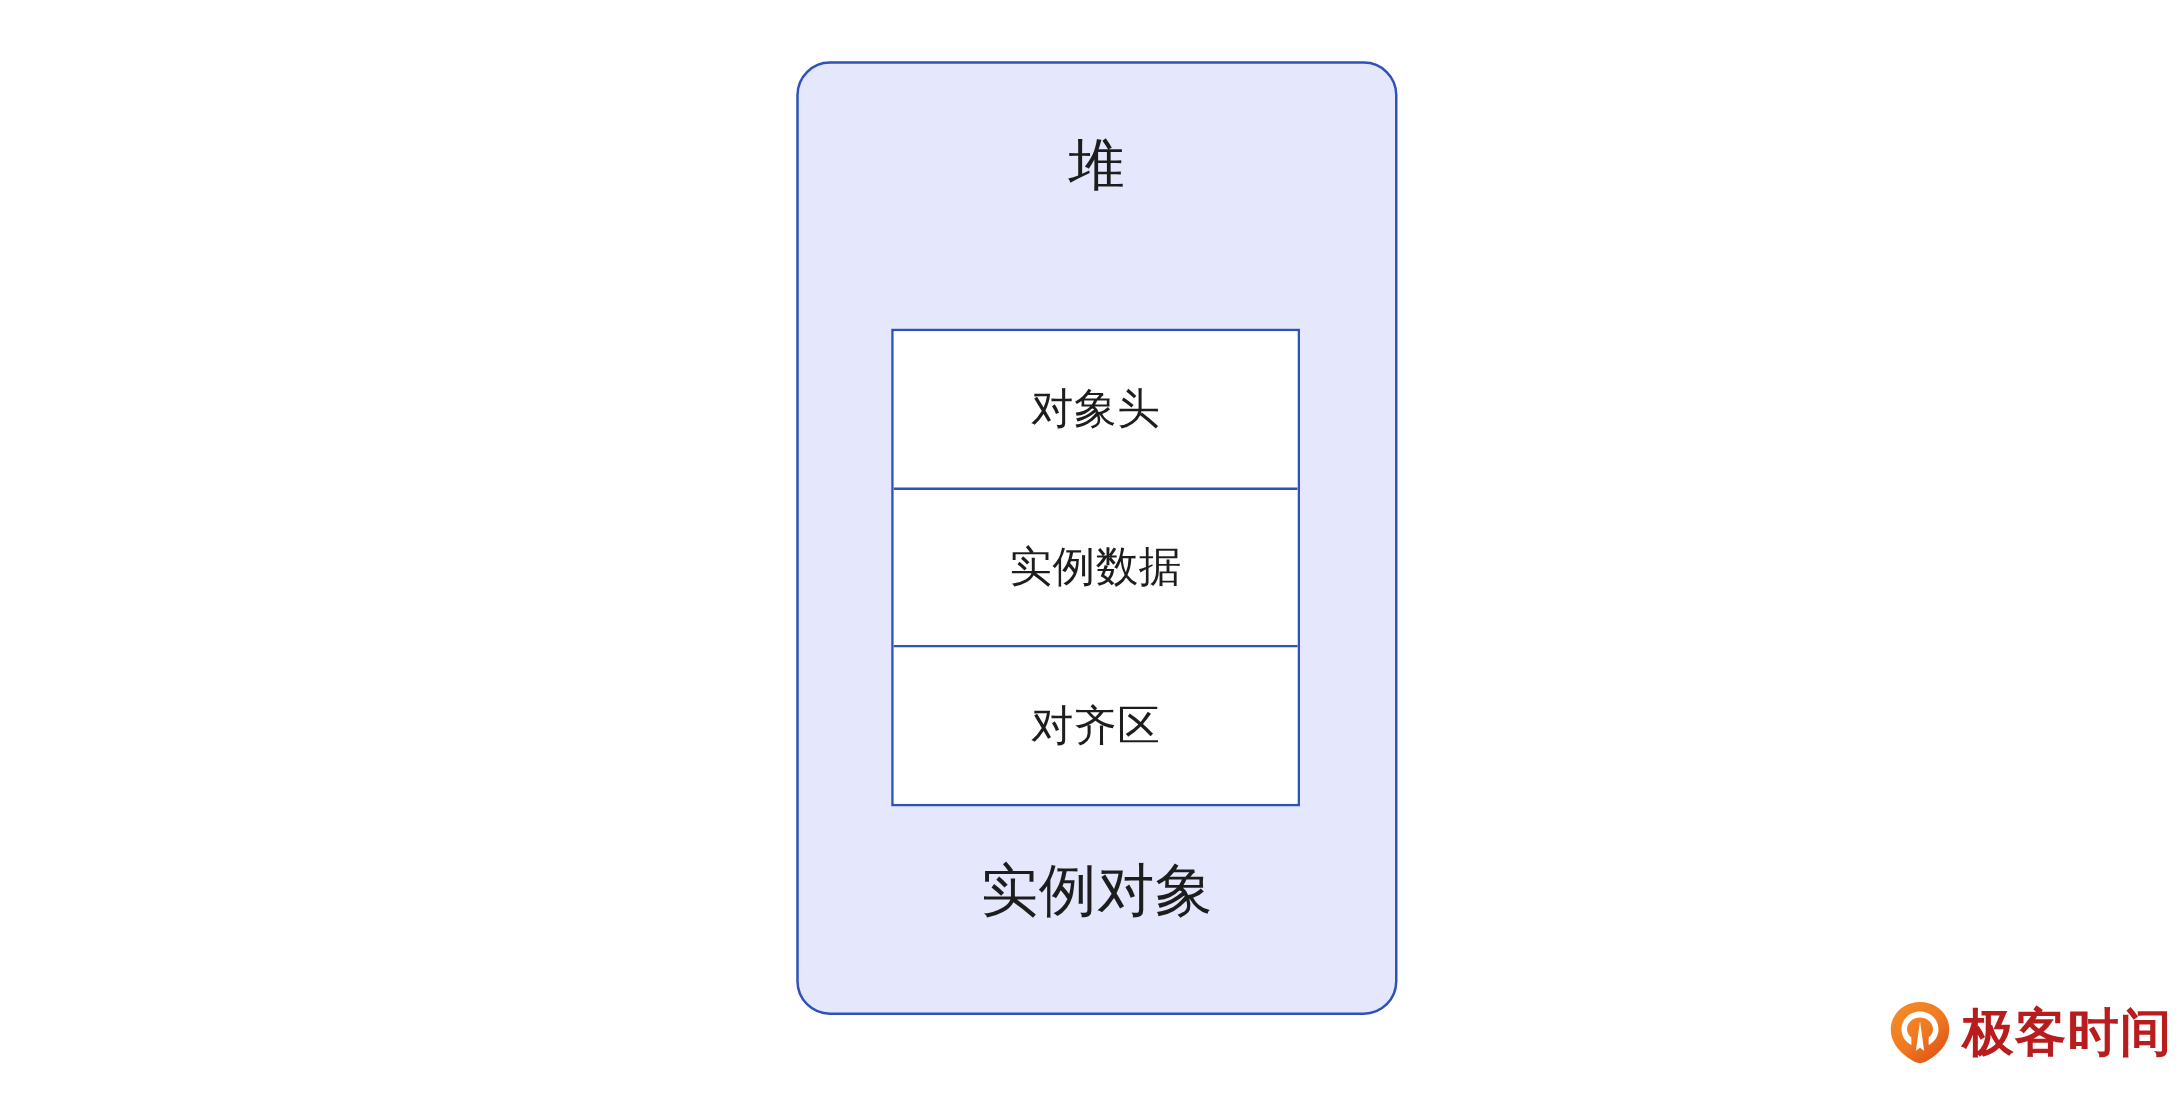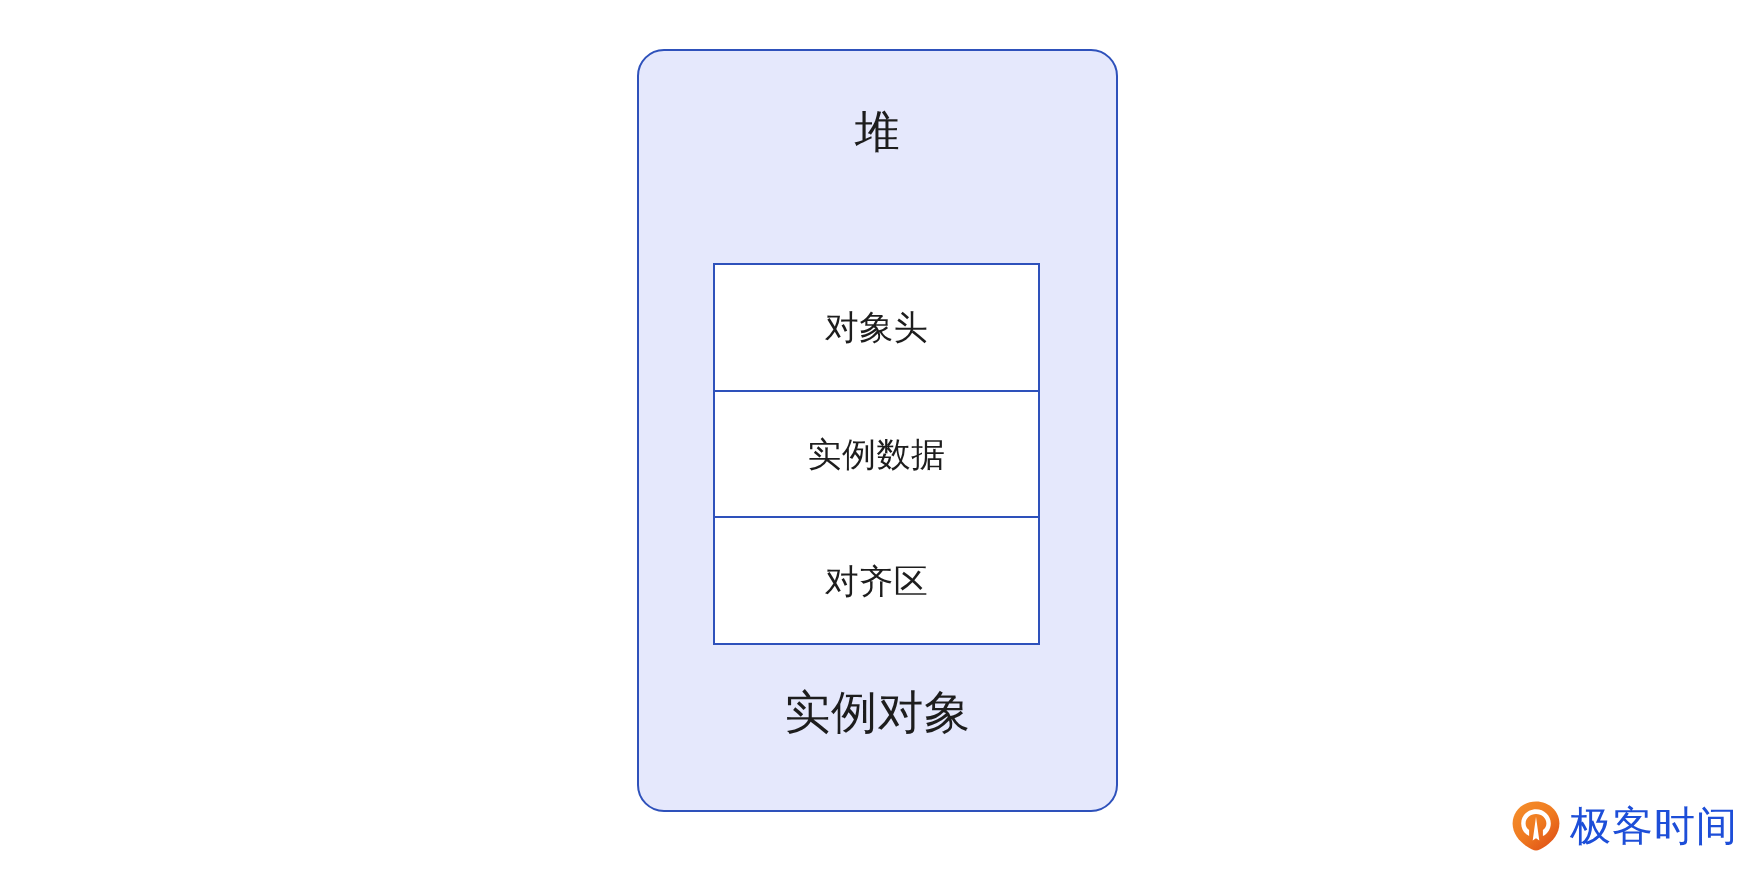--- a/index.html
+++ b/index.html
@@ -113,22 +113,22 @@
   }
   .brand-mark {
     width: 50px;
     height: 52px;
     display: block;
     flex: 0 0 auto;
   }
   .brand-text {
     font-size: 41px;
     line-height: 1;
-    font-weight: 400;
-    color: #1d4ed8;
+    font-weight: 700;
+    color: #b91c1c;
     letter-spacing: 1px;
     white-space: nowrap;
   }
 </style>
 </head>
 <body>
 
 <div id="canvas">
 
   <div class="heap-box">

